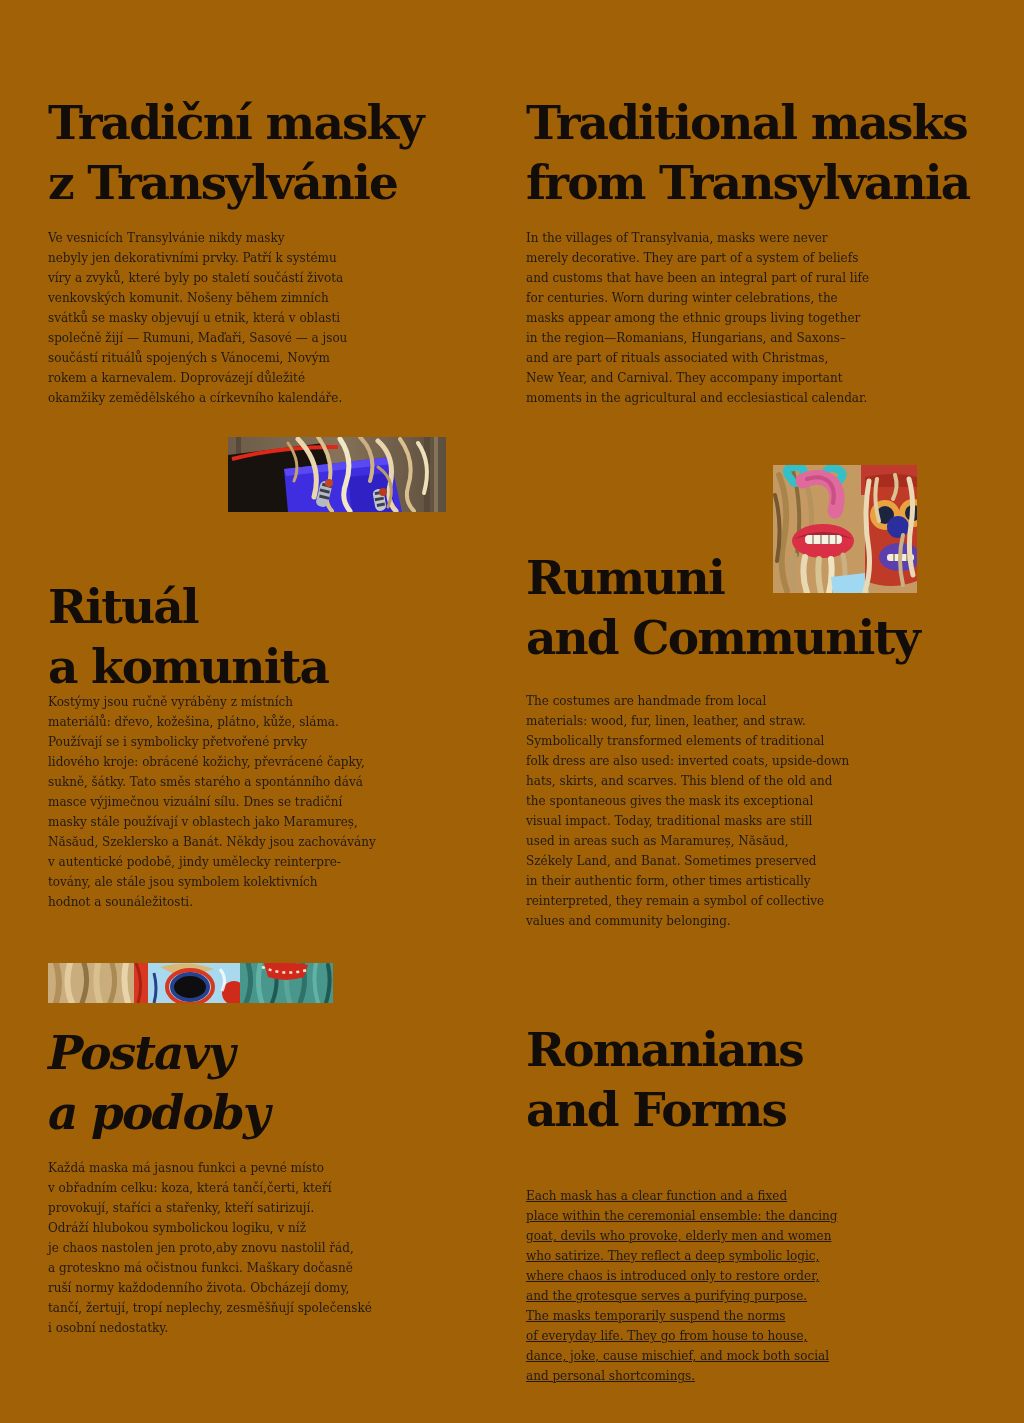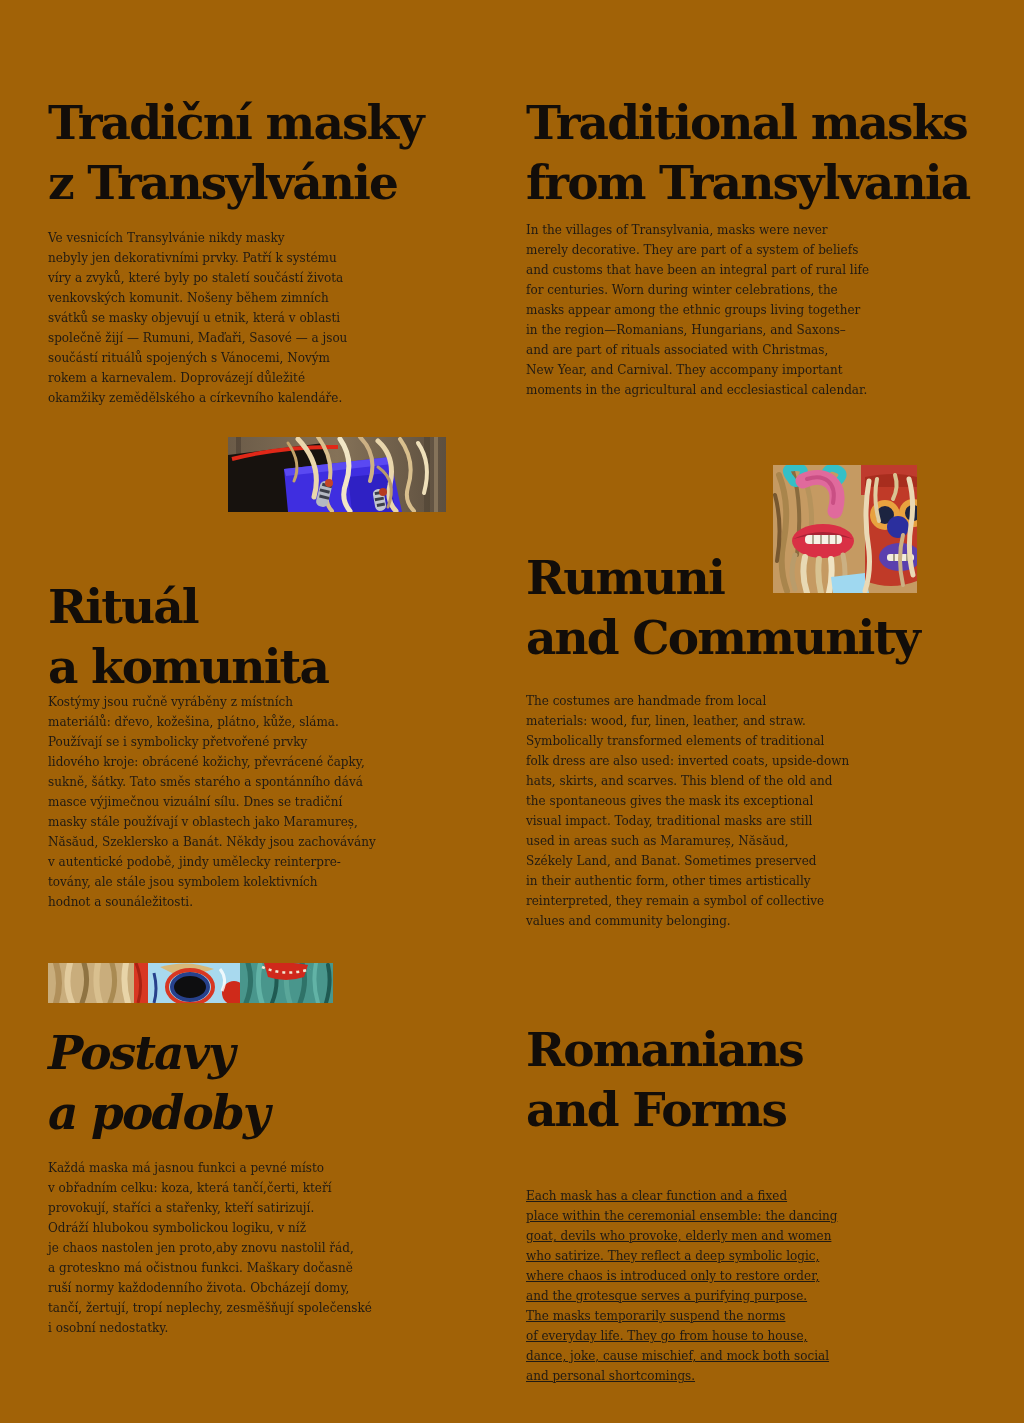--- a/index.html
+++ b/index.html
@@ -43,21 +43,21 @@
 víry a zvyků, které byly po staletí součástí života
 venkovských komunit. Nošeny během zimních
 svátků se masky objevují u etnik, která v oblasti
 společně žijí — Rumuni, Maďaři, Sasové — a jsou
 součástí rituálů spojených s Vánocemi, Novým
 rokem a karnevalem. Doprovázejí důležité
 okamžiky zemědělského a církevního kalendáře.</p>
 
     <h1 class="abs title" style="left:526px; top:93px;">Traditional masks
 from Transylvania</h1>
-    <p class="abs body" style="left:526px; top:220px; width:470px;">In the villages of Transylvania, masks were never
+    <p class="abs body" style="left:526px; top:228px; width:470px;">In the villages of Transylvania, masks were never
 merely decorative. They are part of a system of beliefs
 and customs that have been an integral part of rural life
 for centuries. Worn during winter celebrations, the
 masks appear among the ethnic groups living together
 in the region—Romanians, Hungarians, and Saxons–
 and are part of rituals associated with Christmas,
 New Year, and Carnival. They accompany important
 moments in the agricultural and ecclesiastical calendar.</p>
   </section>
 

